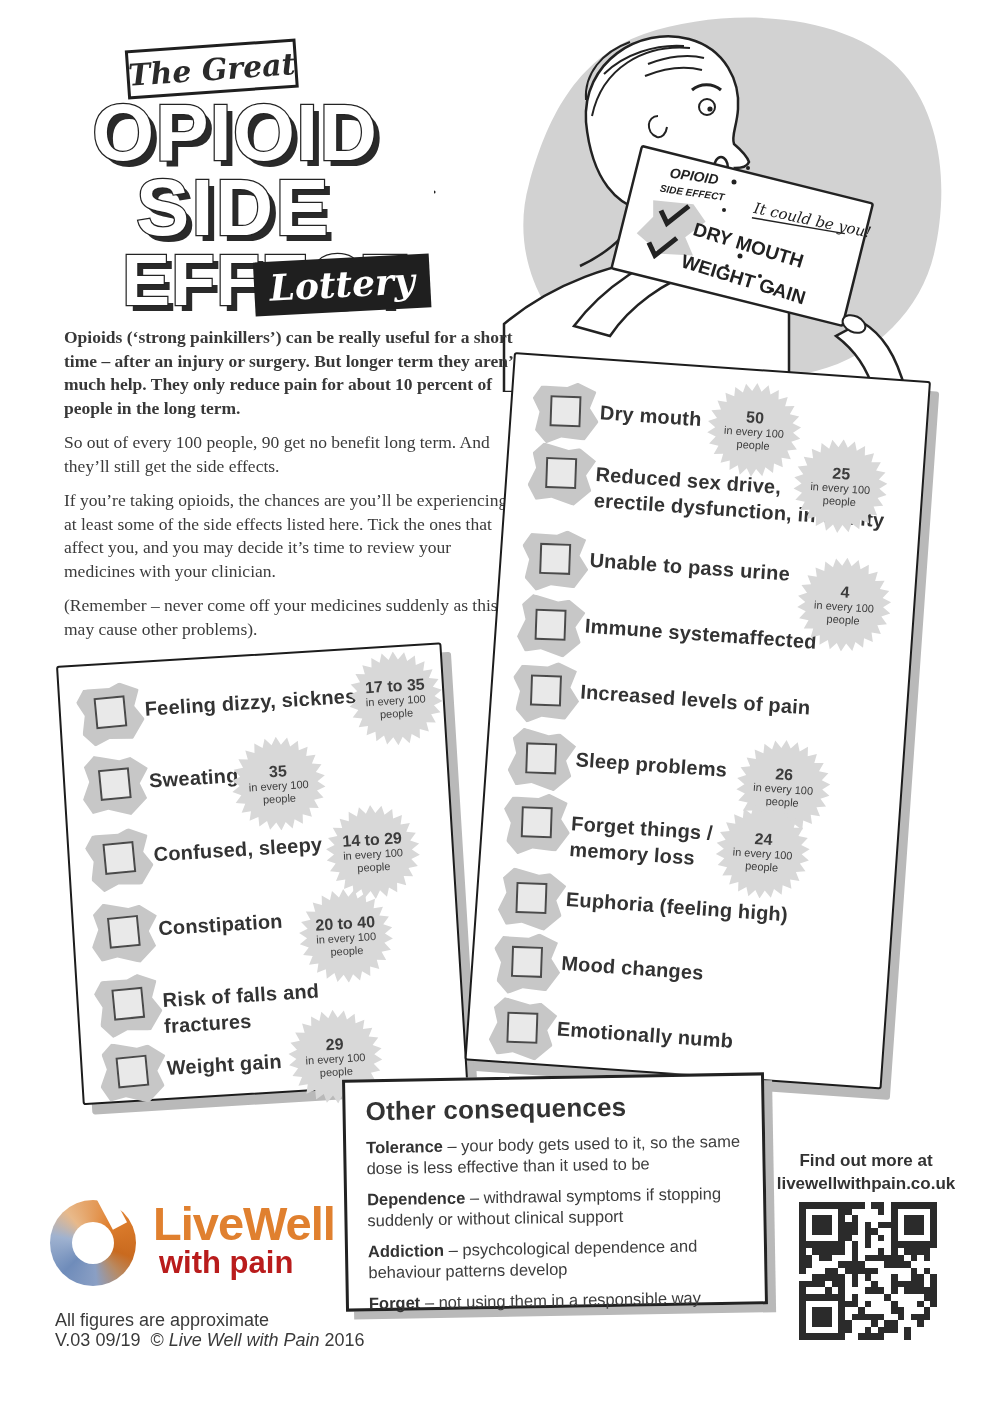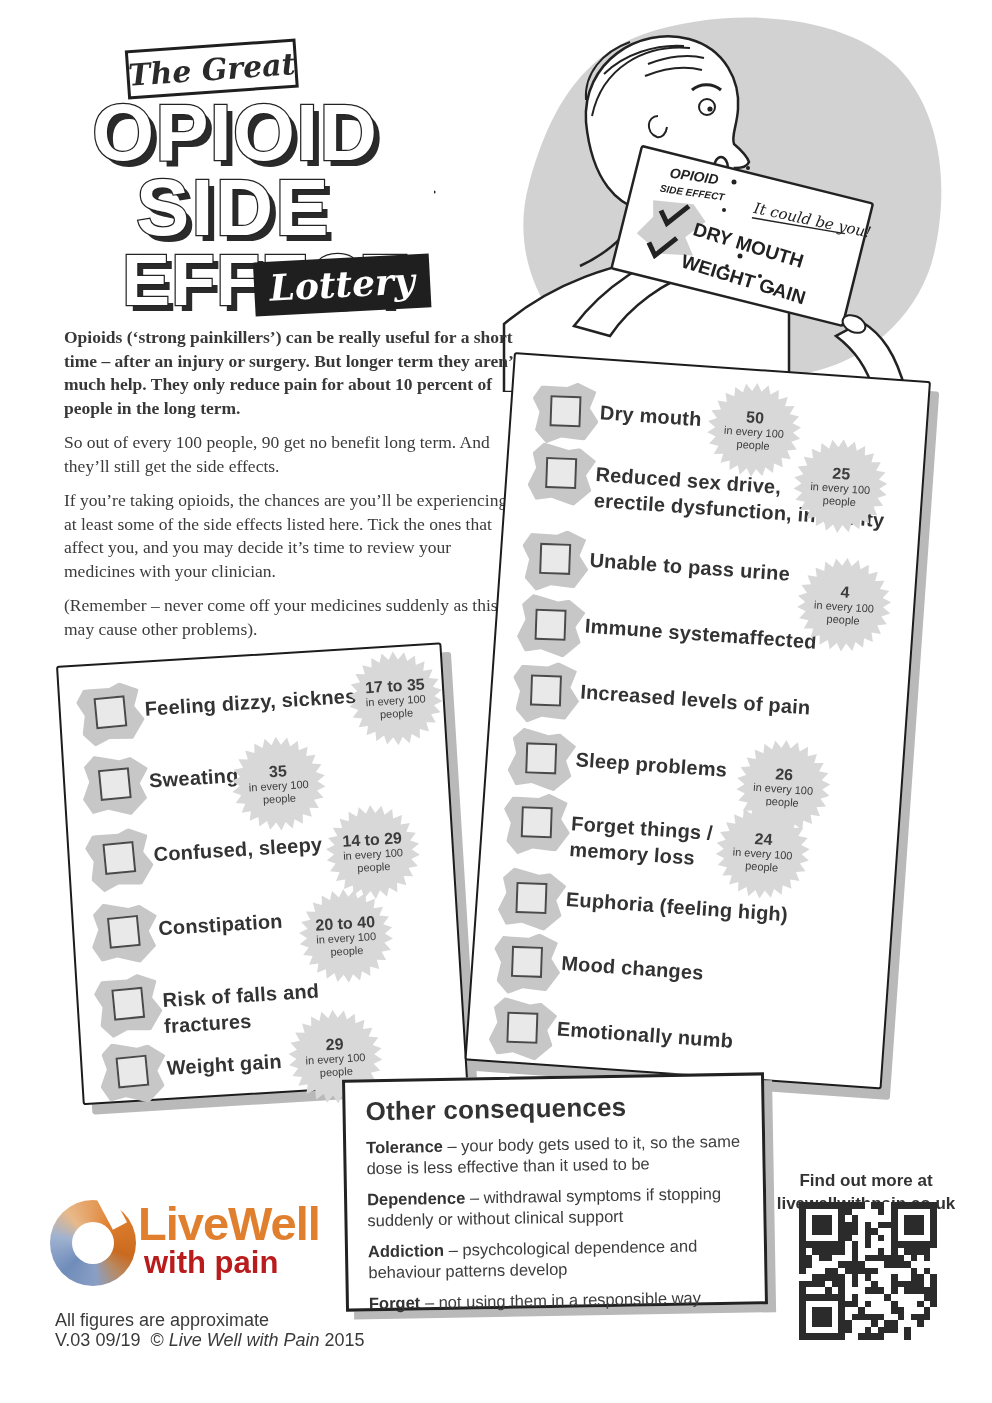--- a/index.html
+++ b/index.html
@@ -73,35 +73,35 @@
   
   #other-panel{position:absolute;left:344px;top:1076px;width:422px;height:232px;background:#fff;
      border:3px solid #222;box-shadow:8px 8px 0 #b9b9b9;transform:rotate(-1deg);
      padding:12px 20px;box-sizing:border-box;}
   #other-panel h2{margin:2px 0 10px 0;font-size:26px;color:#333;letter-spacing:.2px;}
   .oc-item{font-size:16.5px;line-height:1.3;color:#3d3d3d;margin-bottom:9px;}
   .oc-item b{color:#333;}
 
   
   #findout{position:absolute;left:764px;top:1150px;width:204px;text-align:center;
-           font-weight:bold;font-size:17px;color:#333;line-height:1.35;margin-top:20px;}
+           font-weight:bold;font-size:17px;color:#333;line-height:1.35;}
   #qr{position:absolute;left:799px;top:1202px;width:138px;height:138px;
       display:grid;grid-template-columns:repeat(21,1fr);grid-template-rows:repeat(21,1fr);}
   .qm{background:#fff;} .qm.on{background:#2b2b2b;}
 
   
   #logo{position:absolute;left:50px;top:1200px;display:flex;align-items:flex-start;}
   #logo-ring{position:relative;width:86px;height:86px;border-radius:50%;
      background:conic-gradient(from 320deg,#e8b98a,#e0802f 80deg,#c96a1f 150deg,#b88a63 180deg,
                                #8a9fc4 215deg,#6f8cba 265deg,#9fb2d0 320deg,#e8b98a);}
   #logo-ring::after{content:"";position:absolute;left:22px;top:22px;width:42px;height:42px;
      border-radius:50%;background:#fff;}
   #logo-ring::before{content:"";position:absolute;left:54px;top:-6px;width:16px;height:34px;
      background:#fff;transform:rotate(-28deg);}
-  #logo-text{margin-left:2px;}
+  #logo-text{margin-left:17px;}
   .logo-main{font-size:47px;font-weight:bold;color:#e0802f;letter-spacing:-1px;line-height:1.0;}
   .logo-sub{font-size:31px;font-weight:bold;color:#b91c1c;margin-left:6px;margin-top:0px;line-height:1.05;}
 
   
   #footer{position:absolute;left:55px;top:1310px;font-size:18px;color:#3a3a3a;line-height:20px;}
 
   .svgtxt{font-family:"Liberation Sans",sans-serif;}
   .script{font-family:"DejaVu Serif",serif;font-style:italic;}
 </style>
 </head>
@@ -856,16 +856,16 @@
   <div id="logo">
     <div id="logo-ring"></div>
     <div id="logo-text">
       <div class="logo-main">LiveWell</div>
       <div class="logo-sub">with pain</div>
     </div>
   </div>
 
   <div id="footer">
     <div>All figures are approximate</div>
-    <div><span>V.03 09/19</span>&nbsp;&nbsp;<span>©</span><i> Live Well with Pain</i><span> 2015</span></div>
+    <div><span>V.03 09/19</span>&nbsp;&nbsp;<span>©</span><i> Live Well with Pain</i><span> 2016</span></div>
   </div>
 
 </div>
 
 </body></html>

